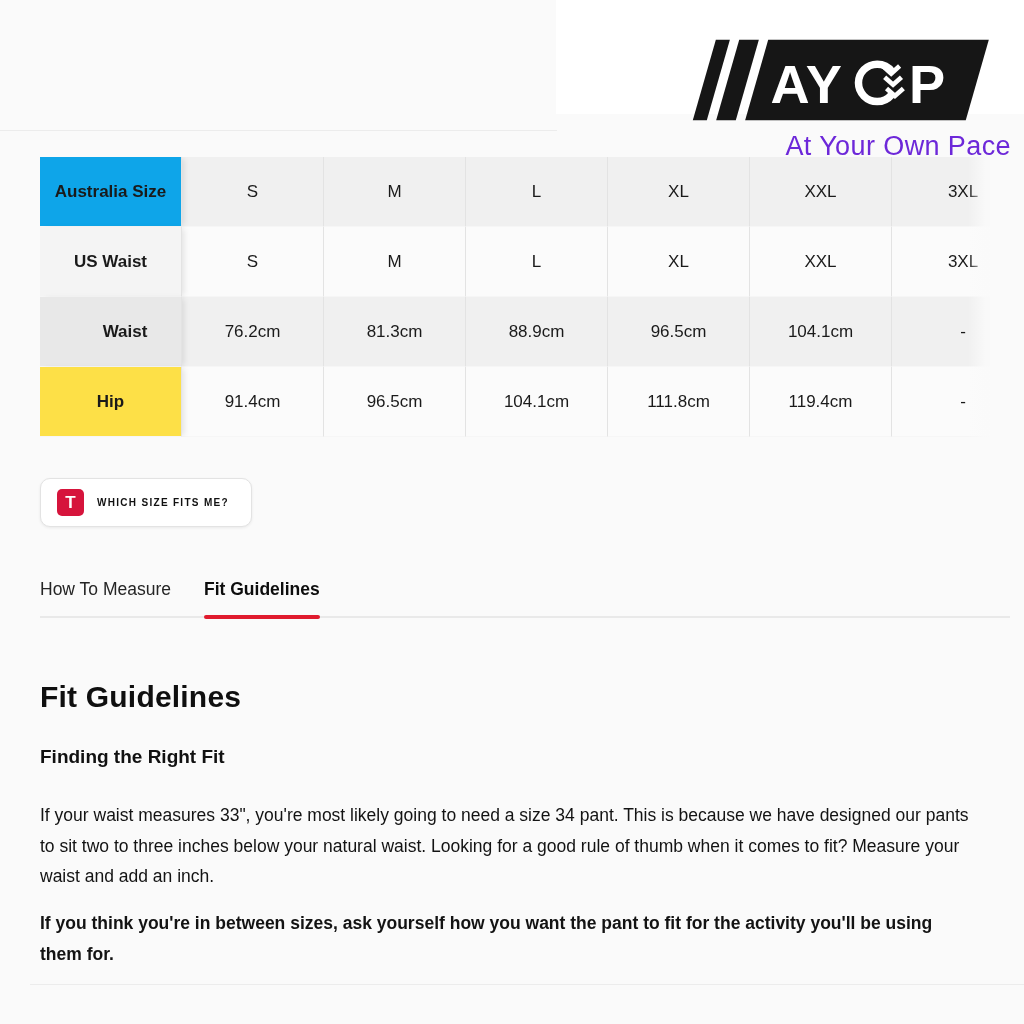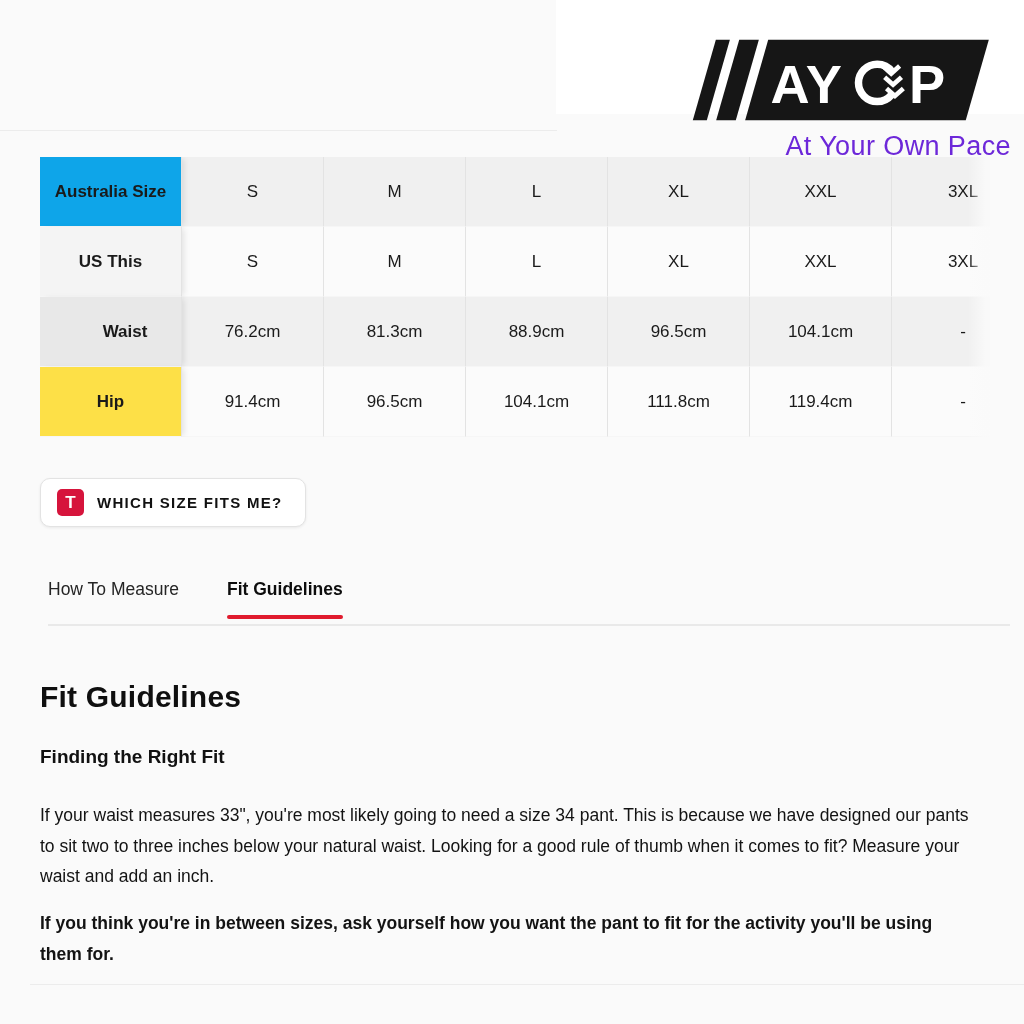--- a/index.html
+++ b/index.html
@@ -58,29 +58,29 @@
     box-shadow:0 1px 3px rgba(0,0,0,0.07);
     cursor:pointer;
     font-family:inherit;
   }
   .tf-icon {
     width:27px; height:27px; border-radius:5px;
     display:flex; align-items:center; justify-content:center;
     color:#ffffff; font-size:17px; font-weight:800;
   }
   .size-btn-label {
-    font-size:15px; font-weight:800; letter-spacing:1.3px; color:#111111;
+    font-size:10px; font-weight:800; letter-spacing:1.3px; color:#111111;
   }
 
   
   .tabs {
-    position:absolute; left:48px; right:14px; top:579px;
-    display:flex; gap:48px;
+    position:absolute; left:40px; right:14px; top:579px;
+    display:flex; gap:33px;
     border-bottom:2px solid #e9e9e9;
-    padding-bottom:24px;
+    padding-bottom:16px;
   }
   .tab { font-size:17.5px; color:#252525; cursor:pointer; position:relative; }
   .tab.active { font-weight:800; color:#0d0d0d; }
   .tab.active .tab-underline {
     position:absolute; left:0; right:0; bottom:-19px; height:4px;
     border-radius:2px;
   }
 
   
   .article-h1 {
@@ -128,21 +128,21 @@
 
   <div class="table-wrap">
     <div class="size-grid has-rows">
         <div class="cell hcell row-odd" style="background: #0ea5e9;">Australia Size</div>
         <div class="cell dcell row-odd" style="background: rgb(240, 240, 240);">S</div>
         <div class="cell dcell row-odd" style="background: rgb(240, 240, 240);">M</div>
         <div class="cell dcell row-odd" style="background: rgb(240, 240, 240);">L</div>
         <div class="cell dcell row-odd" style="background: rgb(240, 240, 240);">XL</div>
         <div class="cell dcell row-odd" style="background: rgb(240, 240, 240);">XXL</div>
         <div class="cell dcell row-odd" style="background: rgb(240, 240, 240);">3XL</div>
-        <div class="cell hcell row-even" style="background: rgb(244, 244, 244);">US This</div>
+        <div class="cell hcell row-even" style="background: rgb(244, 244, 244);">US Waist</div>
         <div class="cell dcell row-even" style="background: rgb(251, 251, 251);">S</div>
         <div class="cell dcell row-even" style="background: rgb(251, 251, 251);">M</div>
         <div class="cell dcell row-even" style="background: rgb(251, 251, 251);">L</div>
         <div class="cell dcell row-even" style="background: rgb(251, 251, 251);">XL</div>
         <div class="cell dcell row-even" style="background: rgb(251, 251, 251);">XXL</div>
         <div class="cell dcell row-even" style="background: rgb(251, 251, 251);">3XL</div>
         <div class="cell hcell row-odd" style="background: rgb(232, 232, 232); padding-left: 29px;">Waist</div>
         <div class="cell dcell row-odd" style="background: rgb(240, 240, 240);">76.2cm</div>
         <div class="cell dcell row-odd" style="background: rgb(240, 240, 240);">81.3cm</div>
         <div class="cell dcell row-odd" style="background: rgb(240, 240, 240);">88.9cm</div>

